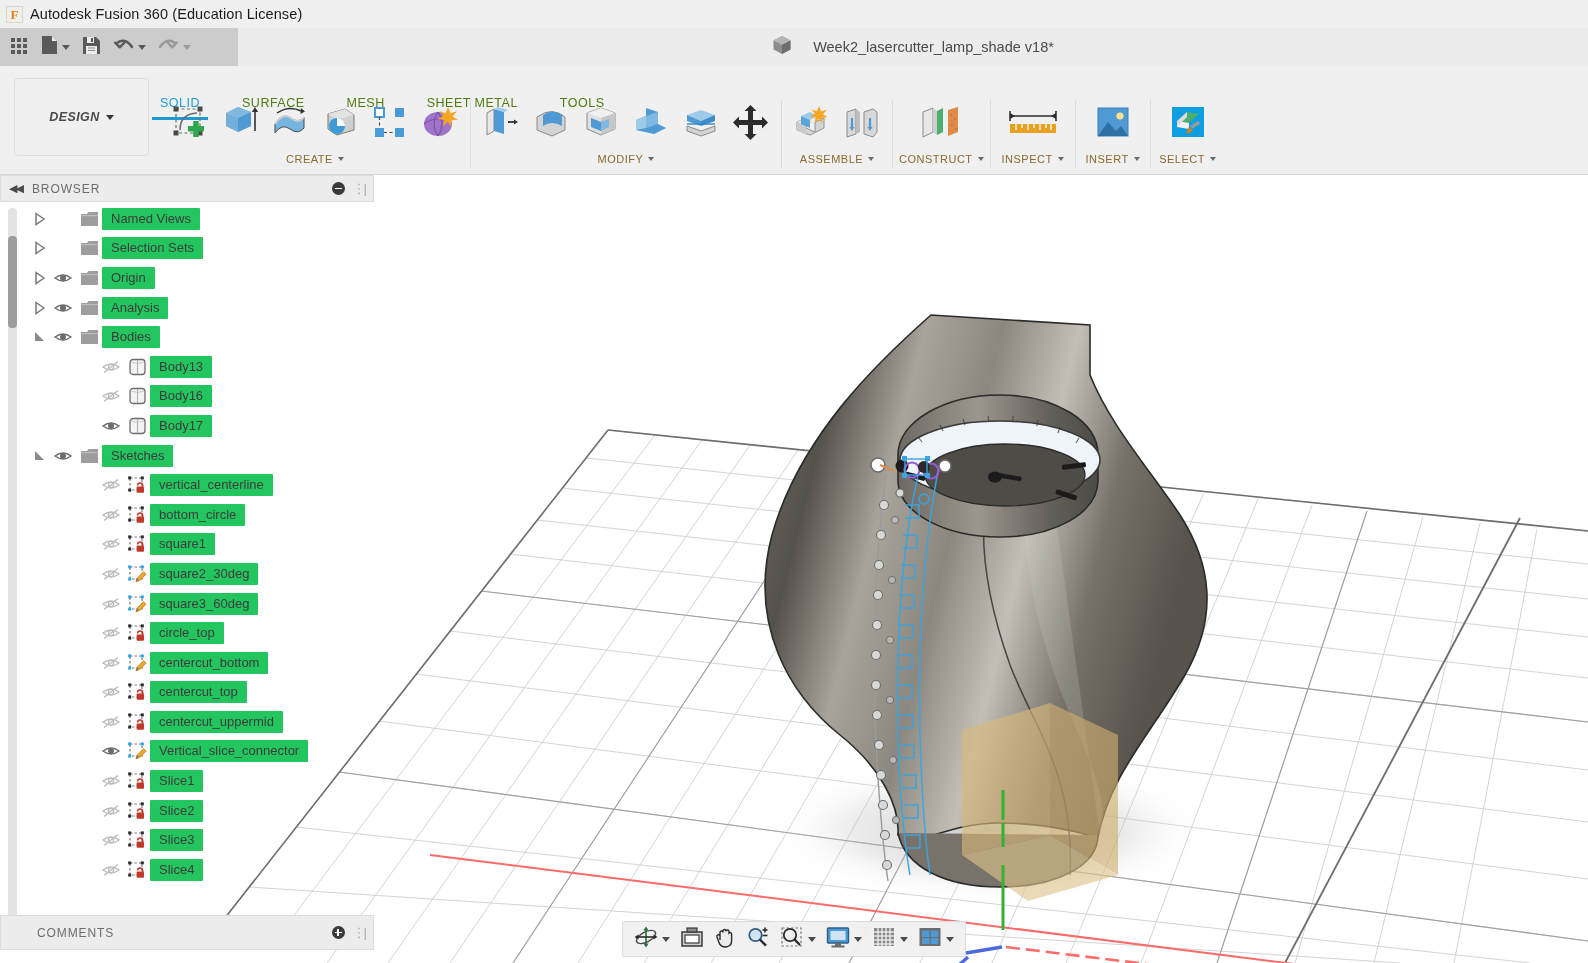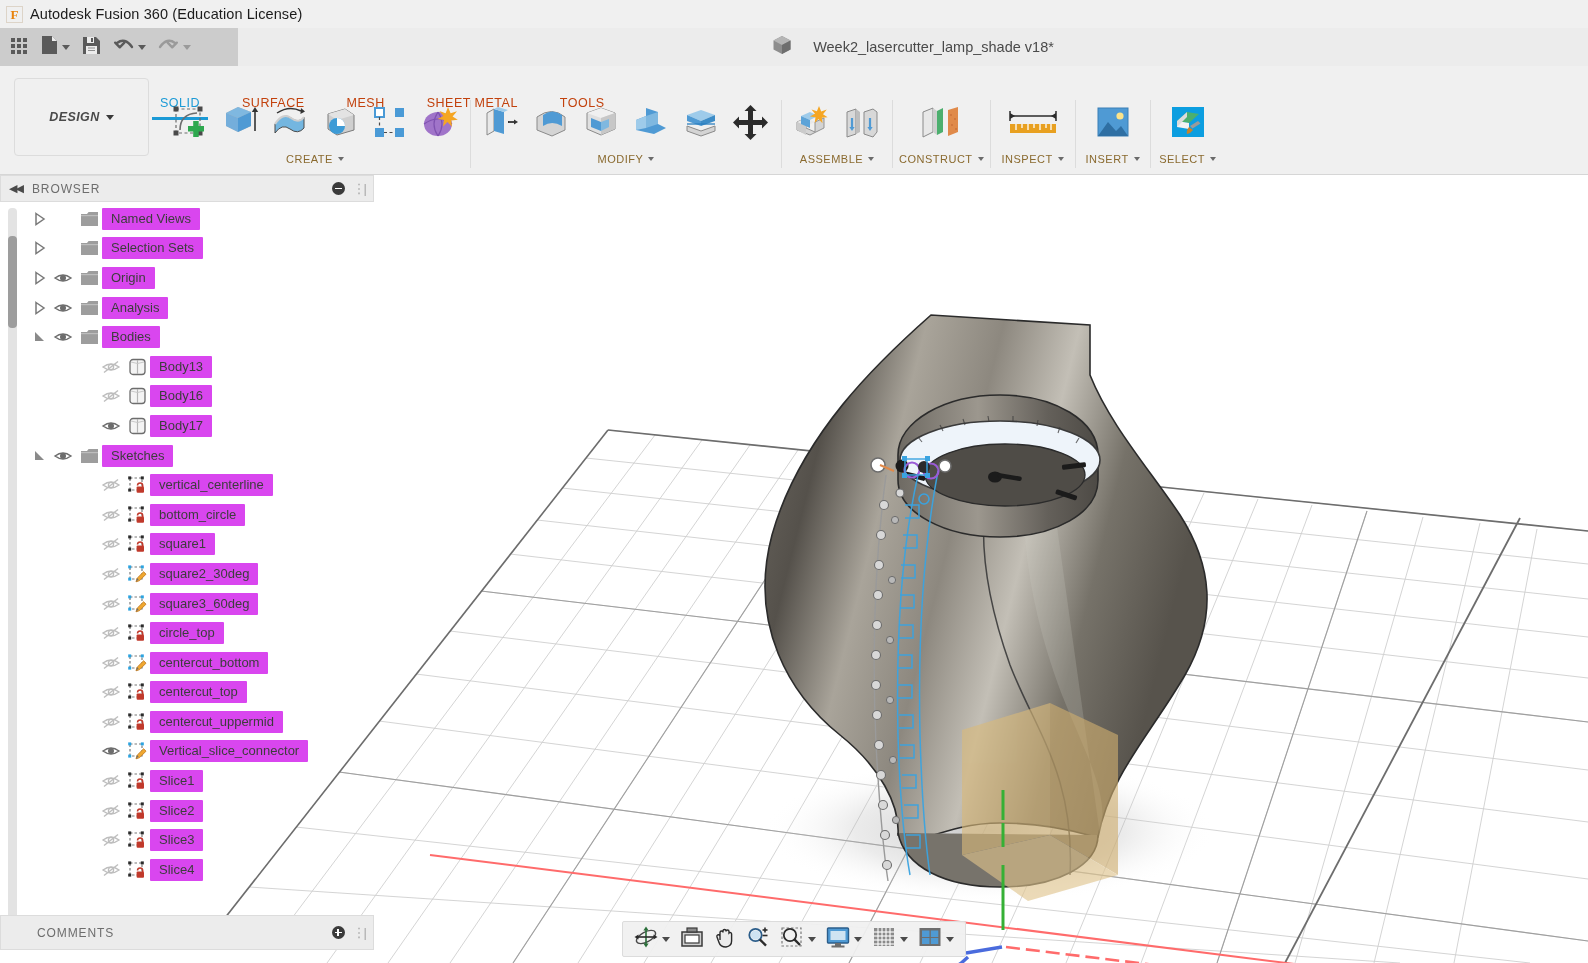--- a/index.html
+++ b/index.html
@@ -50,21 +50,21 @@
     position: absolute; left: 14px; top: 12px; width: 135px; height: 78px;
     background: #f0f0f0; border: 1px solid #dcdcdc; border-radius: 4px;
     display: flex; align-items: center; justify-content: center; cursor: pointer;
   }
   .design-label { font-size: 12.5px; font-weight: bold; color: #4a4a4a; letter-spacing: .4px; font-style: italic; }
   .design-caret { width:0;height:0;border-left:4.5px solid transparent;border-right:4.5px solid transparent;
                   border-top:5px solid #3a3a3a; margin-left:6px; }
 
   .tabrow { position: absolute; left: 160px; top: 22px; height: 26px; display: flex; align-items: flex-end; }
   .rtab {
-    font-size: 12.5px; color: #c2410c; letter-spacing: .5px; padding: 4px 0 4px 0;
+    font-size: 12.5px; color: #4d7c0f; letter-spacing: .5px; padding: 4px 0 4px 0;
     margin-right: 42px; cursor: pointer; position: relative; white-space: nowrap;
   }
   .rtab.active { color: #1b9ad6; }
   .rtab.active::after {
     content: ""; position: absolute; left: -8px; right: -8px; bottom: -6px;
     height: 3px; background: #1b9ad6;
   }
 
   .panels { position: absolute; left: 160px; top: 34px; height: 72px; display: flex; align-items: flex-start; }
   .panel { display: flex; flex-direction: column; align-items: center; position: relative; padding: 0 6px; }
@@ -111,21 +111,21 @@
   }
   .tree { position: absolute; left: 28px; top: 2px; width: 340px; }
   .trow {
     display: flex; align-items: center; height: 29.6px; cursor: pointer; position: relative;
   }
   .twist { width: 22px; display: flex; align-items: center; justify-content: center; flex: none; }
   .twist svg { display:block; }
   .eye { width: 26px; display: flex; align-items: center; justify-content: center; flex: none; cursor: pointer; }
   .nodeicon { width: 26px; display:flex; align-items:center; justify-content:center; flex:none; }
   .tlabel {
-    font-size: 13px; color: #3d3d3d; background: #d946ef; padding: 3px 9px 4px 9px;
+    font-size: 13px; color: #3d3d3d; background: #22c55e; padding: 3px 9px 4px 9px;
     border-radius: 1px; white-space: nowrap;
   }
 
   
   .viewport {
     position: absolute; left: 0; top: 175px; width: 1588px; height: 788px;
     background: #ffffff; overflow: hidden; z-index: 5;
   }
 
   

